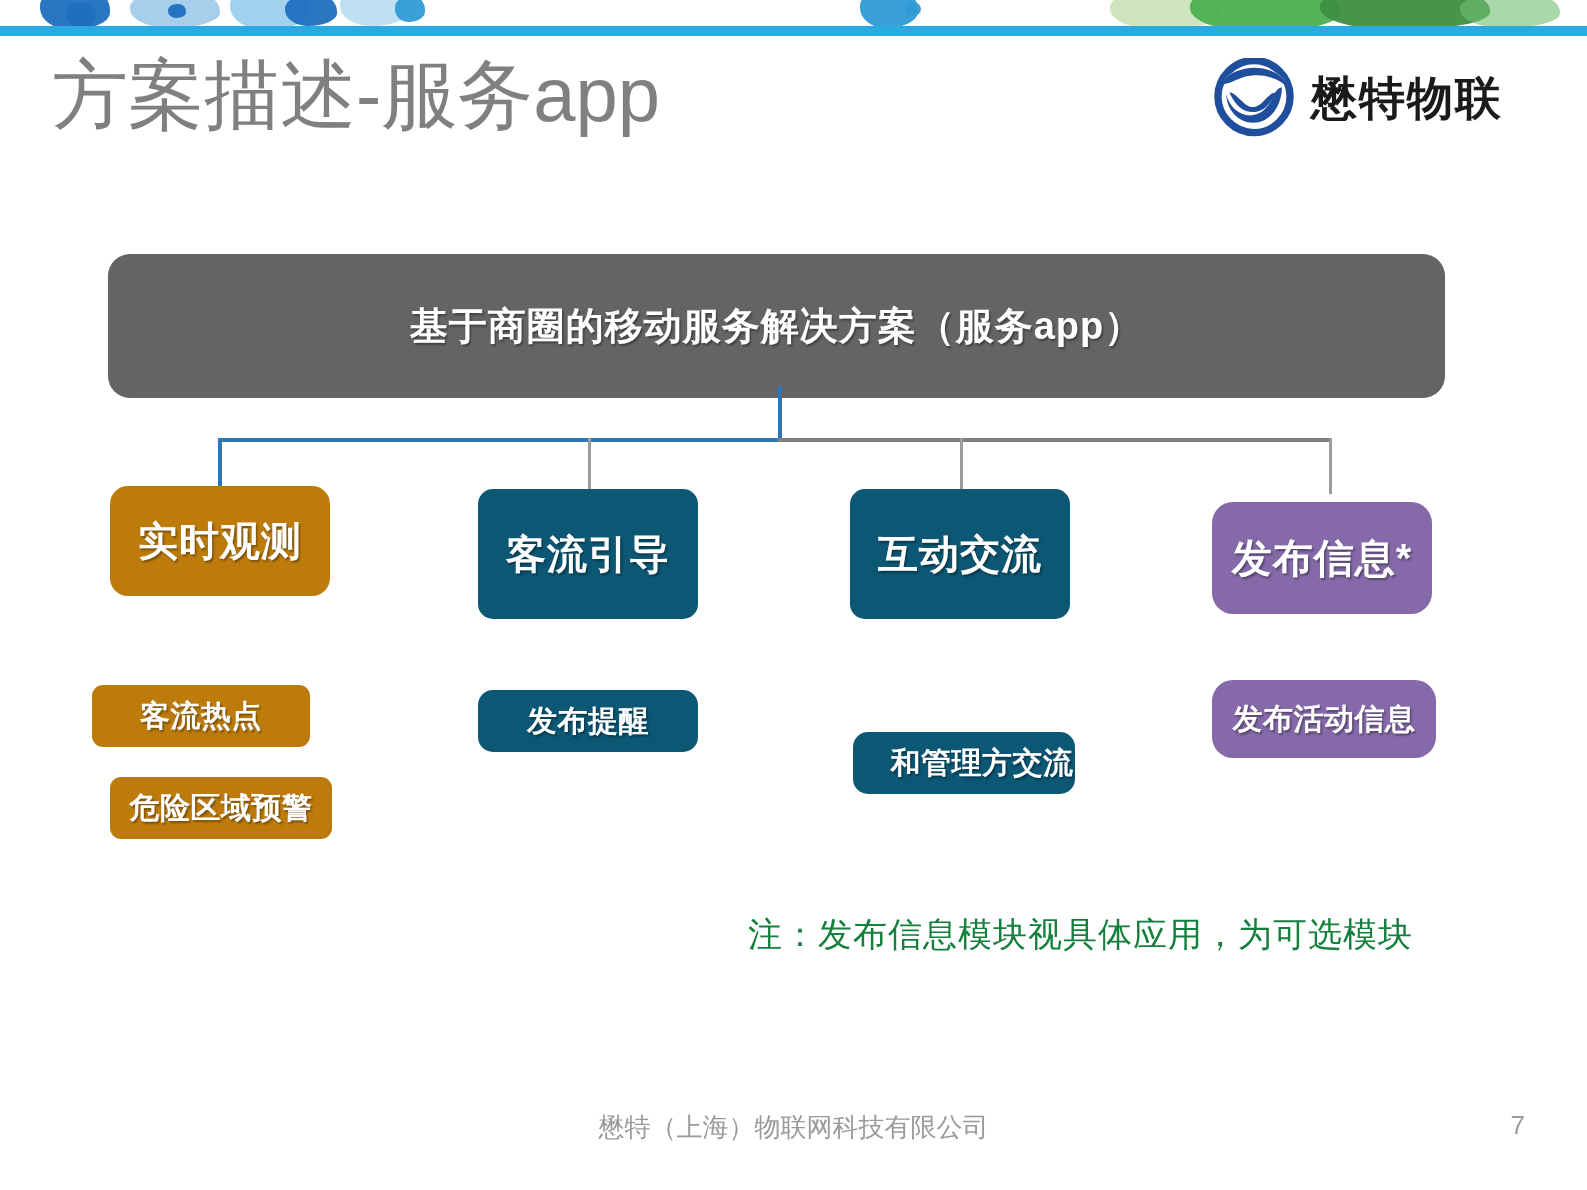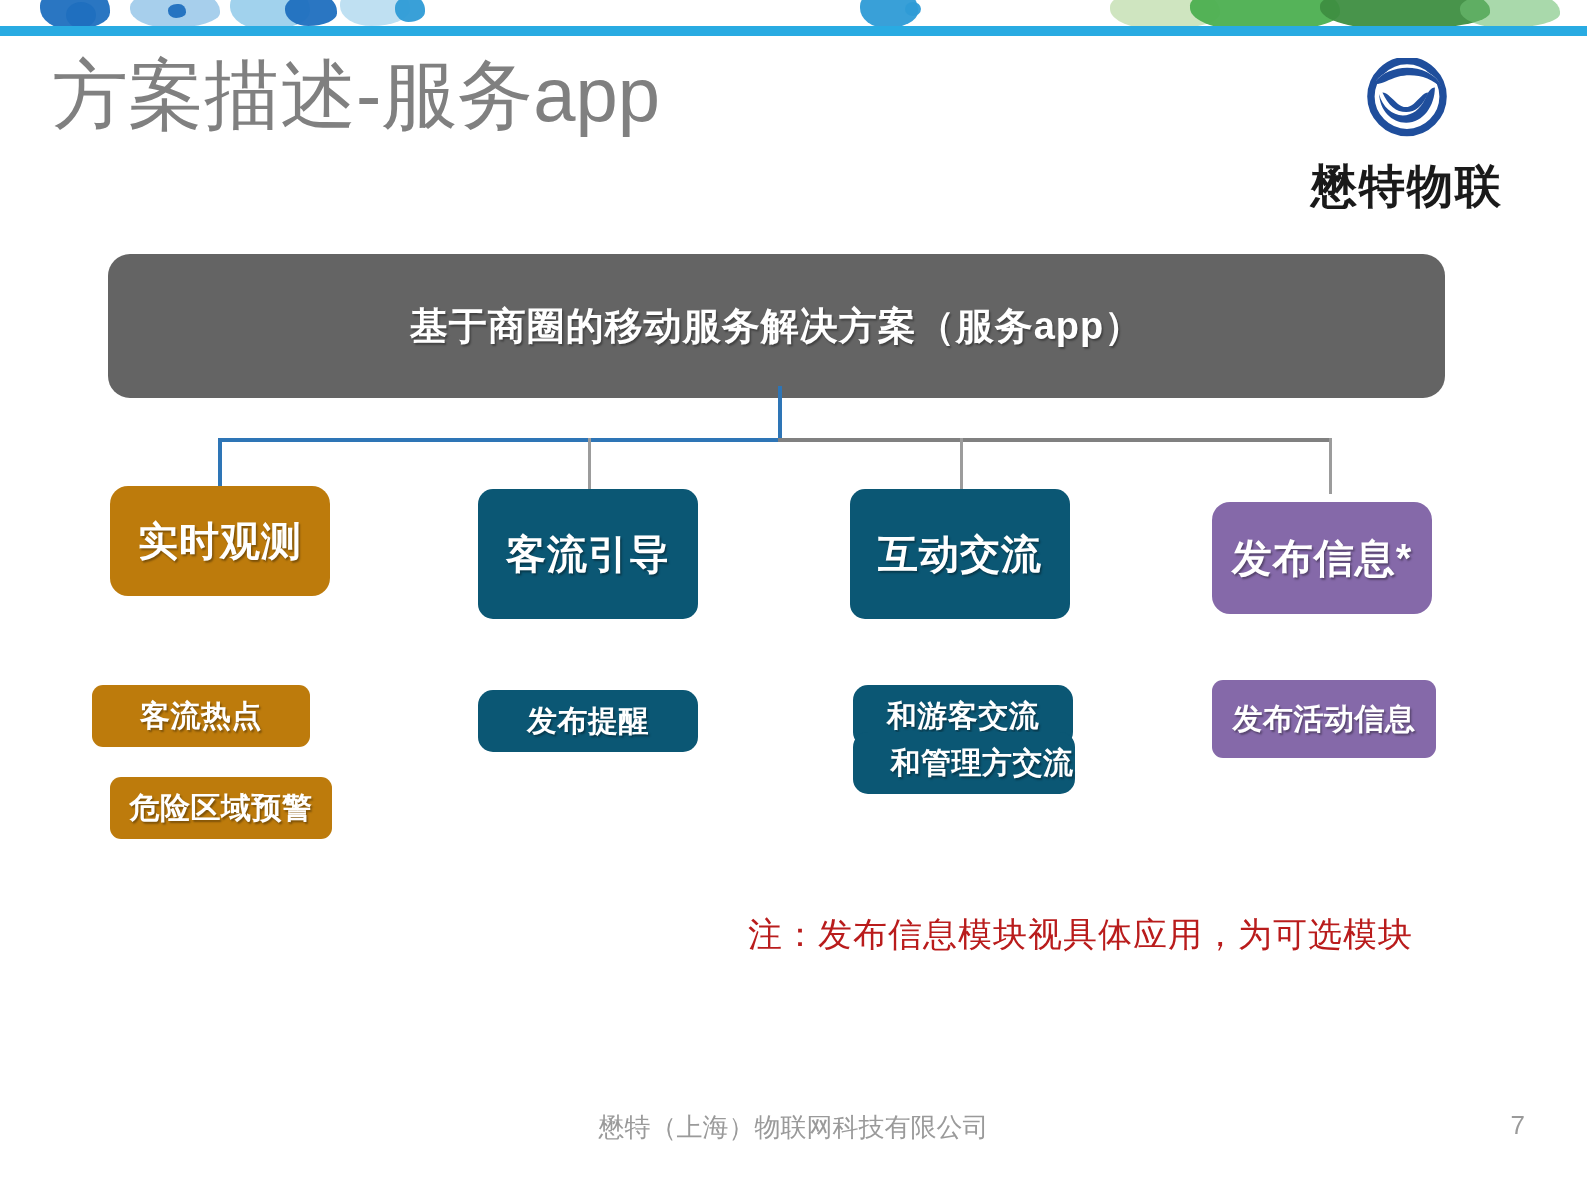--- a/index.html
+++ b/index.html
@@ -52,21 +52,20 @@
   }
 
   
   #logo-block {
     position: absolute;
     right: 84px;
     top: 58px;
     display: flex;
     align-items: center;
     gap: 16px;
-    flex-direction: column;
   }
   #logo-mark { width: 82px; height: 82px; display: block; }
   #logo-text {
     font-size: 46px;
     font-weight: 700;
     color: #1a1a1a;
     letter-spacing: 2px;
     white-space: nowrap;
   }
 
@@ -110,38 +109,38 @@
     letter-spacing: 1px;
   }
   .sub-node {
     border-radius: 11px;
     font-size: 30px;
     letter-spacing: 0.5px;
   }
 
   .c-orange { background: #BD7B0C; }
   .c-teal   { background: #0B5774; border-radius: 15px; }
-  .c-purple { background: #8569A9; }
+  .c-purple { background: #8569A9; border-radius: 21px; }
 
   
   .conn {
     position: absolute;
   }
   .conn-v-blue { background: #2E75B6; }
   .conn-h-blue { background: #2E75B6; }
   .conn-v-gray { background: #9C9C9C; }
   .conn-h-gray { background: #808080; }
 
   
   #note-text {
     position: absolute;
     left: 748px;
     top: 912px;
     font-size: 34px;
-    color: #b91c1c;
+    color: #15803d;
     letter-spacing: 1px;
     white-space: nowrap;
   }
 
   
   #footer-company {
     position: absolute;
     left: 0;
     top: 1110px;
     width: 1587px;
@@ -205,21 +204,20 @@
   <div class="conn conn-v-gray" style="left:1329px; top:438px; width:3px; height:56px;"></div>
 
   <div class="node cat-node c-orange" style="left:110px; top:486px; width:220px; height:110px;">实时观测</div>
   <div class="node sub-node c-orange" style="left:92px; top:685px; width:218px; height:62px;">客流热点</div>
   <div class="node sub-node c-orange" style="left:110px; top:777px; width:222px; height:62px;">危险区域预警</div>
 
   <div class="node cat-node c-teal" style="left:478px; top:489px; width:220px; height:130px;">客流引导</div>
   <div class="node sub-node c-teal" style="left:478px; top:690px; width:220px; height:62px;">发布提醒</div>
 
   <div class="node cat-node c-teal" style="left:850px; top:489px; width:220px; height:130px;">互动交流</div>
-  <div class="node sub-node c-teal" style="left:853px; top:685px; width:220px; height:62px;">和游客交流</div>
   <div class="node sub-node c-teal" style="left:853px; top:732px; width:222px; height:62px;padding-left:36px;">和管理方交流</div>
 
   <div class="node cat-node c-purple" style="left:1212px; top:502px; width:220px; height:112px;">发布信息*</div>
   <div class="node sub-node c-purple" style="left:1212px; top:680px; width:224px; height:78px;">发布活动信息</div>
 
 </div>
 
 <div id="note-text">注：发布信息模块视具体应用，为可选模块</div>
 
 <div id="footer-company">懋特（上海）物联网科技有限公司</div>

